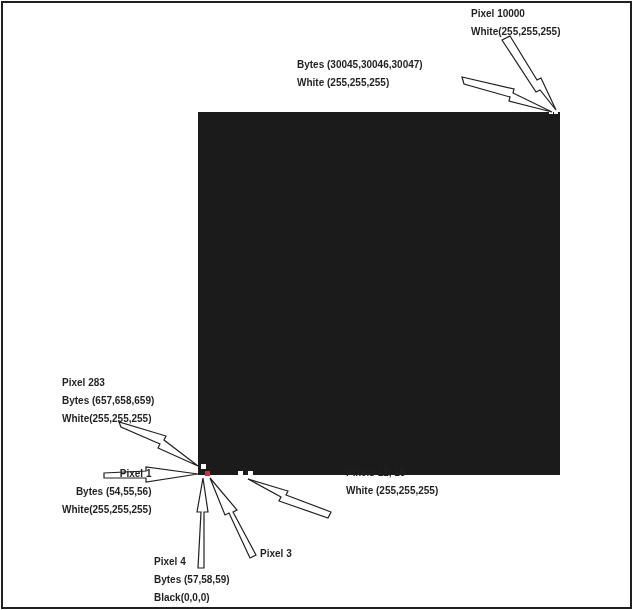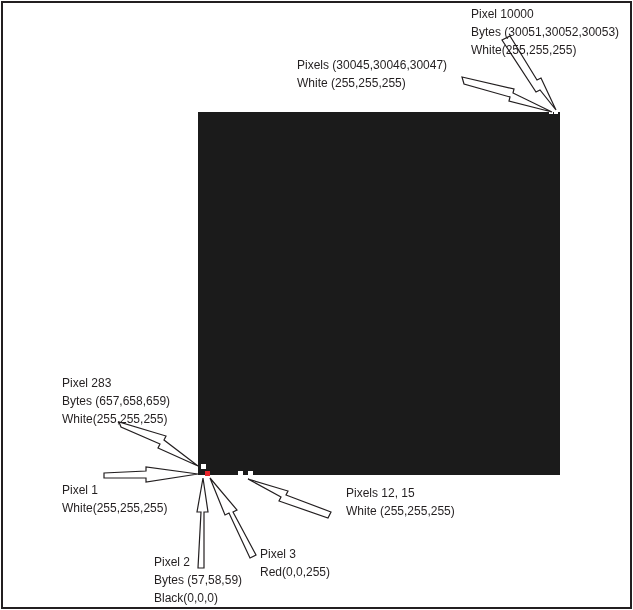--- a/index.html
+++ b/index.html
@@ -3,21 +3,21 @@
 <meta charset="utf-8">
 <style>
   html, body { margin:0; padding:0; background:#ffffff; }
   body { width:633px; height:610px; position:relative; overflow:hidden;
          font-family:"Liberation Sans", "DejaVu Sans", sans-serif; }
   .frame { position:absolute; left:1px; top:1px; width:627px; height:604px;
            border:2px solid #231f20; box-sizing:content-box; }
   .square { position:absolute; left:198px; top:112px; width:362px; height:363px;
             background:#1b1b1b; }
   .px { position:absolute; width:5px; height:5px; }
-  .label { position:absolute; font-weight:normal; font-size:12px; line-height:18px;
+  .label { position:absolute; font-weight:bold; font-size:10px; line-height:18px;
            color:#231f20; white-space:nowrap; }
   .label div { display:block; }
   svg.arrows { position:absolute; left:0; top:0; width:633px; height:610px; }
 </style>
 </head>
 <body>
 
 <div class="frame"></div>
 
 <div class="square"></div>
@@ -43,47 +43,46 @@
     <polygon points="198,568 204,568 204,512 208,512 203,478 197,512 201,512"></polygon>
 
     <polygon points="250,558 256,555 233,512 237,510 210,478 225,515 229,513"></polygon>
 
     <polygon points="328,518 331,512 286,495 288,491 248,479 281,497 279,501"></polygon>
   </g>
 </svg>
 
 <div class="label" style="left:471px;top:5px;">
   <div>Pixel 10000</div>
-  <div>Bytes (30051,30052,30053)</div>
   <div>White(255,255,255)</div>
 </div>
 
 <div class="label" style="left:297px;top:56px;">
-  <div>Pixels (30045,30046,30047)</div>
+  <div>Bytes (30045,30046,30047)</div>
   <div>White (255,255,255)</div>
 </div>
 
 <div class="label" style="left:62px;top:374px;">
   <div>Pixel 283</div>
   <div>Bytes (657,658,659)</div>
   <div>White(255,255,255)</div>
 </div>
 
-<div class="label" style="left:62px;top:481px;">
+<div class="label" style="left:62px;top:465px;text-align:right;">
   <div>Pixel 1</div>
+  <div>Bytes (54,55,56)</div>
   <div>White(255,255,255)</div>
 </div>
 
-<div class="label" style="left:346px;top:484px;">
+<div class="label" style="left:346px;top:464px;">
   <div>Pixels 12, 15</div>
   <div>White (255,255,255)</div>
 </div>
 
 <div class="label" style="left:154px;top:553px;">
-  <div>Pixel 2</div>
+  <div>Pixel 4</div>
   <div>Bytes (57,58,59)</div>
   <div>Black(0,0,0)</div>
 </div>
 
 <div class="label" style="left:260px;top:545px;">
   <div>Pixel 3</div>
-  <div>Red(0,0,255)</div>
 </div>
 
 </body></html>

